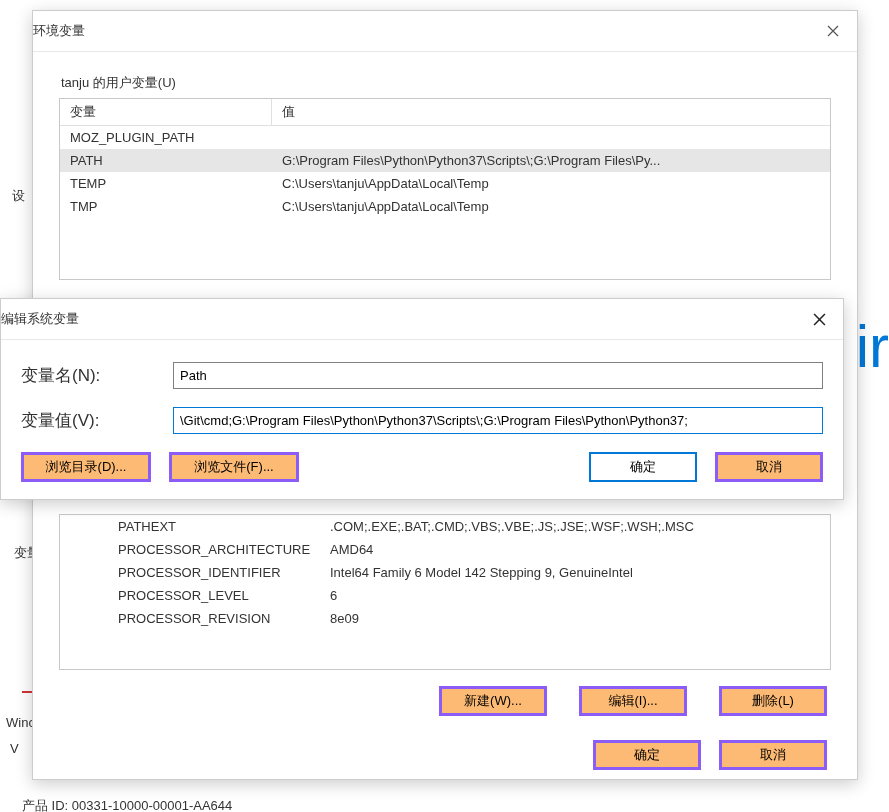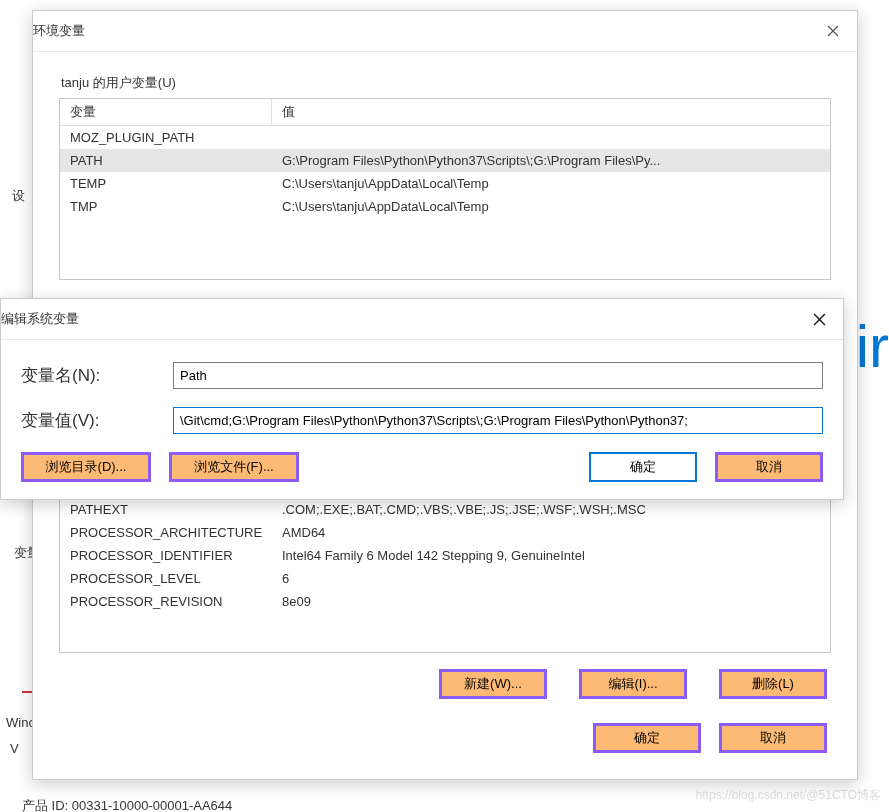--- a/index.html
+++ b/index.html
@@ -38,21 +38,21 @@
   
   .env-dialog { left: 32px; top: 10px; width: 826px; height: 770px; }
   .env-body { padding: 12px 26px 12px 26px; }
   .group-label { font-size: 13px; margin: 10px 0 6px 2px; }
   .list-box {
     border: 1px solid #c8c8c8;
     background: #fff;
     overflow: hidden;
   }
   .user-list { height: 182px; }
-  .sys-list  { height: 156px; margin-top: 7px; }
+  .sys-list  { height: 156px; margin-top: 24px; padding-left: 48px; }
   .list-head, .list-row {
     display: flex;
     font-size: 13px;
   }
   .list-head {
     border-bottom: 1px solid #e0e0e0;
     color: #333;
   }
   .col-name { width: 212px; padding: 4px 10px; border-right: 1px solid #e0e0e0; }
   .col-val  { flex: 1; padding: 4px 10px; overflow: hidden; white-space: nowrap; text-overflow: ellipsis; }
@@ -114,21 +114,20 @@
 <body>
 
 <div class="bg-settings">
   <div class="bg-left-label">设</div>
   <div class="bg-left-label2">变量</div>
   <div class="bg-redline"></div>
   <div class="bg-wind">Winc</div>
   <div class="bg-w">V</div>
   <div class="bg-prodid">产品 ID: 00331-10000-00001-AA644</div>
   <div class="bg-win-logo">/ir</div>
-  <div class="watermark">https://blog.csdn.net/@51CTO博客</div>
 </div>
 
 <div class="dialog env-dialog">
   <div class="titlebar">
     <span>环境变量</span>
     <span class="close">
       <svg width="12" height="12" viewBox="0 0 12 12">
           <path d="M1 1 L11 11 M11 1 L1 11" stroke="#555" stroke-width="1.2" fill="none"></path>
         </svg>
     </span>

